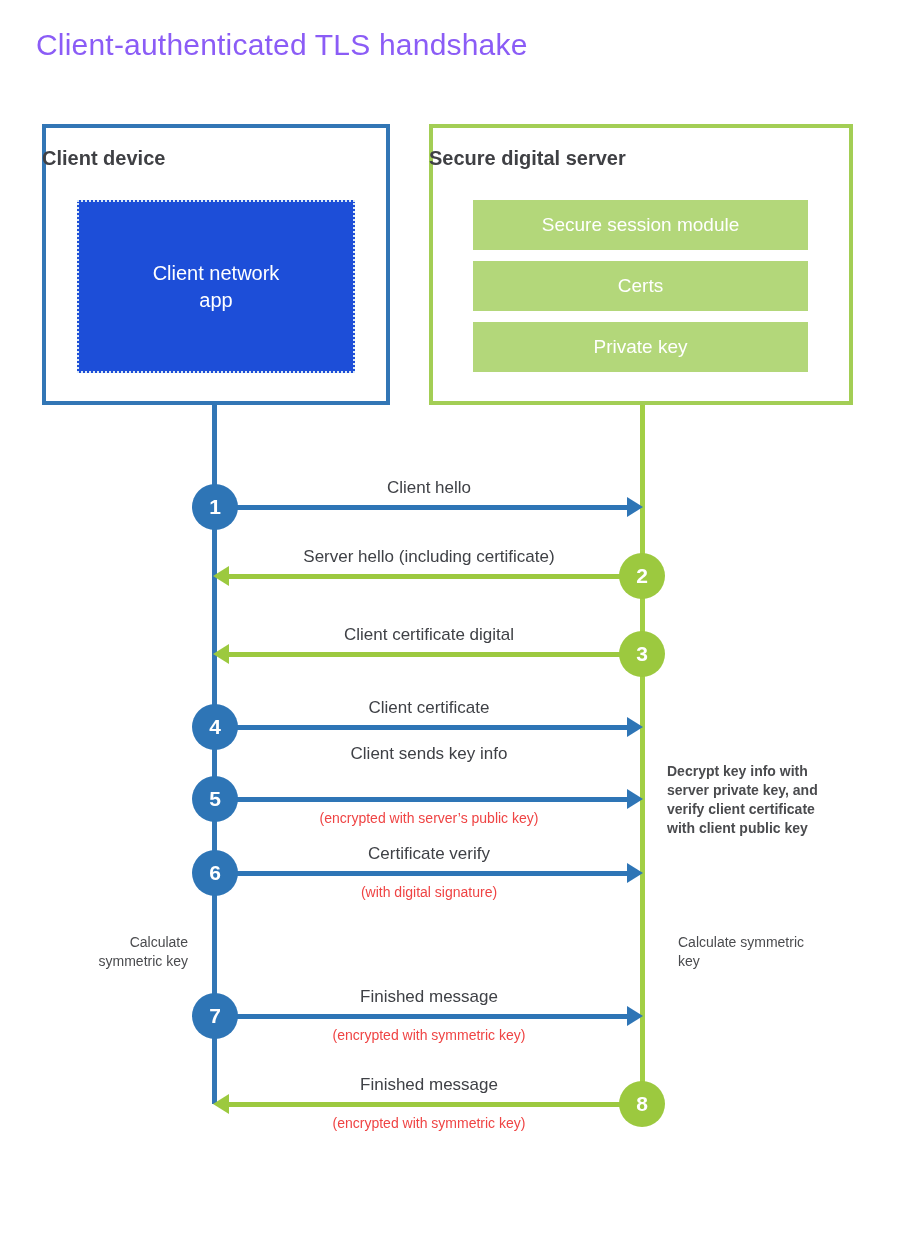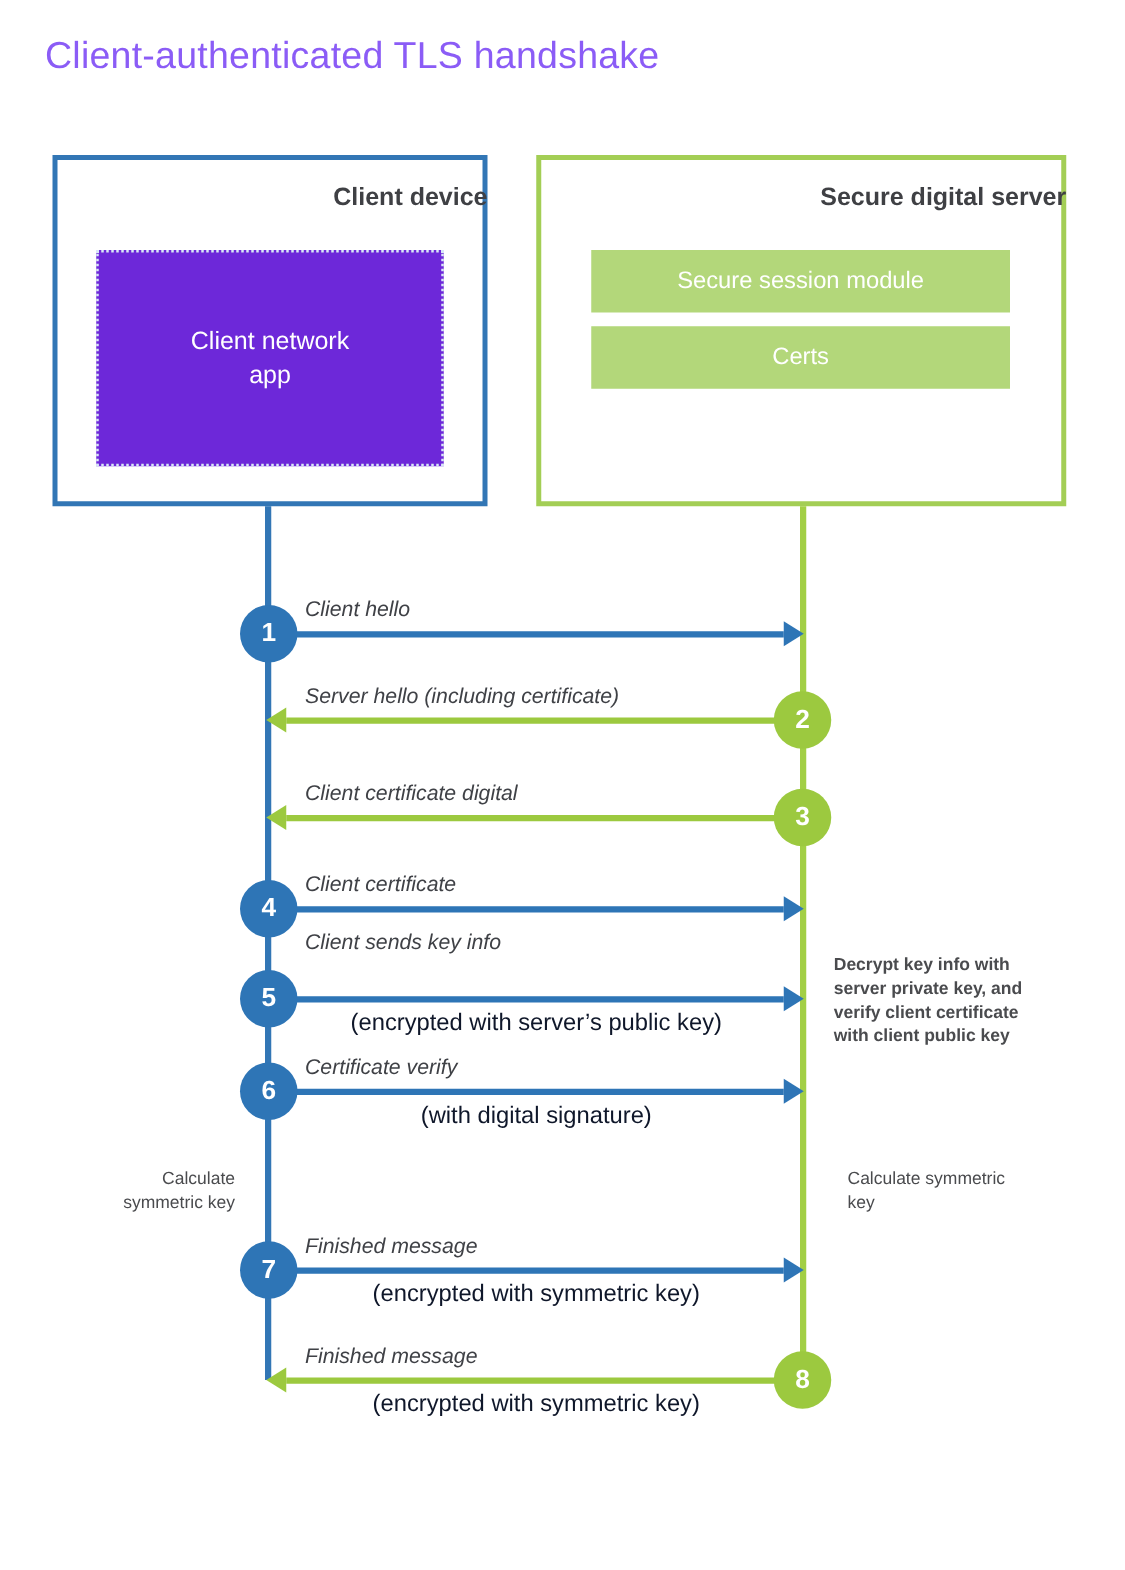--- a/index.html
+++ b/index.html
@@ -9,27 +9,27 @@
   }
   .page-title{
     position:absolute;left:36px;top:28px;font-size:30px;font-weight:300;
     color:#8b5cf6;letter-spacing:0.2px;
   }
   
   .actor-box{position:absolute;top:124px;height:281px;background:#ffffff;box-sizing:border-box;}
   .client-box{left:42px;width:348px;border:4px solid #3276B5;}
   .server-box{left:429px;width:424px;border:4px solid #A3CE55;}
   .actor-title{
-    position:absolute;top:147px;text-align:right;font-size:20px;font-weight:bold;color:#3F4044;
+    position:absolute;top:147px;text-align:left;font-size:20px;font-weight:bold;color:#3F4044;
   }
   .client-title{left:42px;width:348px;}
   .server-title{left:429px;width:424px;}
   .app-box{
     position:absolute;left:77px;top:200px;width:278px;height:173px;box-sizing:border-box;
-    background:#6d28d9;border:2px dotted #D9E8F6;
+    background:#1d4ed8;border:2px dotted #D9E8F6;
     display:flex;align-items:center;justify-content:center;text-align:center;
     color:#ffffff;font-size:20px;line-height:1.35;white-space:pre-line;
   }
   .module-bar{
     position:absolute;left:473px;width:335px;height:50px;background:#B3D77A;
     display:flex;align-items:center;justify-content:center;
     color:#ffffff;font-size:19px;
   }
   
   .lifeline{position:absolute;top:405px;width:5px;height:699px;}
@@ -43,26 +43,26 @@
   }
   .badge.blue{left:192px;background:#2E75B6;}
   .badge.green{left:619px;background:#9CC93F;}
   .shaft{position:absolute;height:5px;}
   .shaft.blue{left:215px;width:412px;background:#2E75B6;}
   .shaft.green{left:229px;width:413px;background:#9CC93F;}
   .ahead{position:absolute;width:0;height:0;border-top:10px solid transparent;border-bottom:10px solid transparent;}
   .ahead.right{left:627px;border-left:16px solid #2E75B6;}
   .ahead.left{left:213px;border-right:16px solid #9CC93F;}
   .msg-label{
-    position:absolute;left:244px;width:370px;text-align:left;
-    font-size:17px;line-height:25px;color:#3F4146;font-style:italic;
+    position:absolute;left:244px;width:370px;text-align:center;
+    font-size:17px;line-height:25px;color:#3F4146;
   }
   .msg-sub{
     position:absolute;left:244px;width:370px;text-align:center;
-    font-size:19px;line-height:19px;color:#0f172a;
+    font-size:14px;line-height:19px;color:#ef4444;
   }
   .side-note{
     position:absolute;font-size:14px;line-height:19px;color:#4A4B4E;
   }
   .note-decrypt{left:667px;top:762px;width:166px;text-align:left;font-weight:bold;}
   .note-calc-left{left:66px;top:933px;width:122px;text-align:right;}
   .note-calc-right{left:678px;top:933px;width:140px;text-align:left;}
 </style>
 </head>
 <body>
@@ -73,20 +73,21 @@
 
   <div class="actor-box client-box"></div>
   <div class="actor-title client-title">Client device</div>
   <div class="app-box">Client network
 app</div>
 
   <div class="actor-box server-box"></div>
   <div class="actor-title server-title">Secure digital server</div>
   <div class="module-bar" style="top:261px">Certs</div>
   <div class="module-bar" style="top:200px">Secure session module</div>
+  <div class="module-bar" style="top:322px">Private key</div>
 
   <div class="lifeline blue"></div>
   <div class="lifeline green"></div>
 
   <div class="shaft blue" style="top:505px"></div>
   <div class="ahead right" style="top:497px"></div>
   <div class="msg-label" style="top:475px">Client hello</div>
   <div class="badge blue" style="top:484px">1</div>
 
   <div class="shaft green" style="top:574px"></div>

